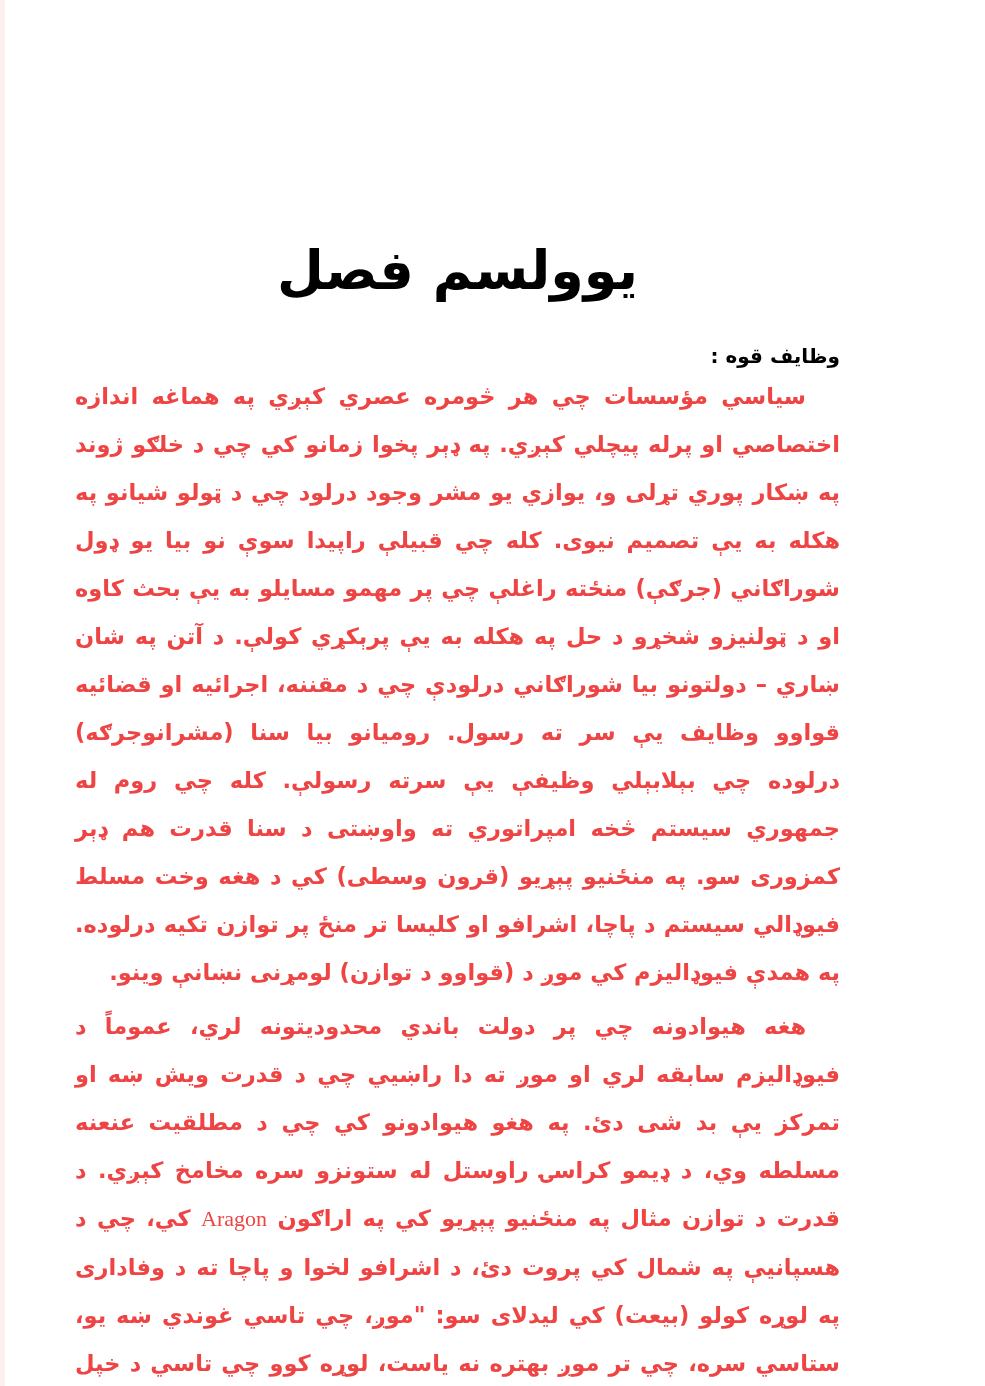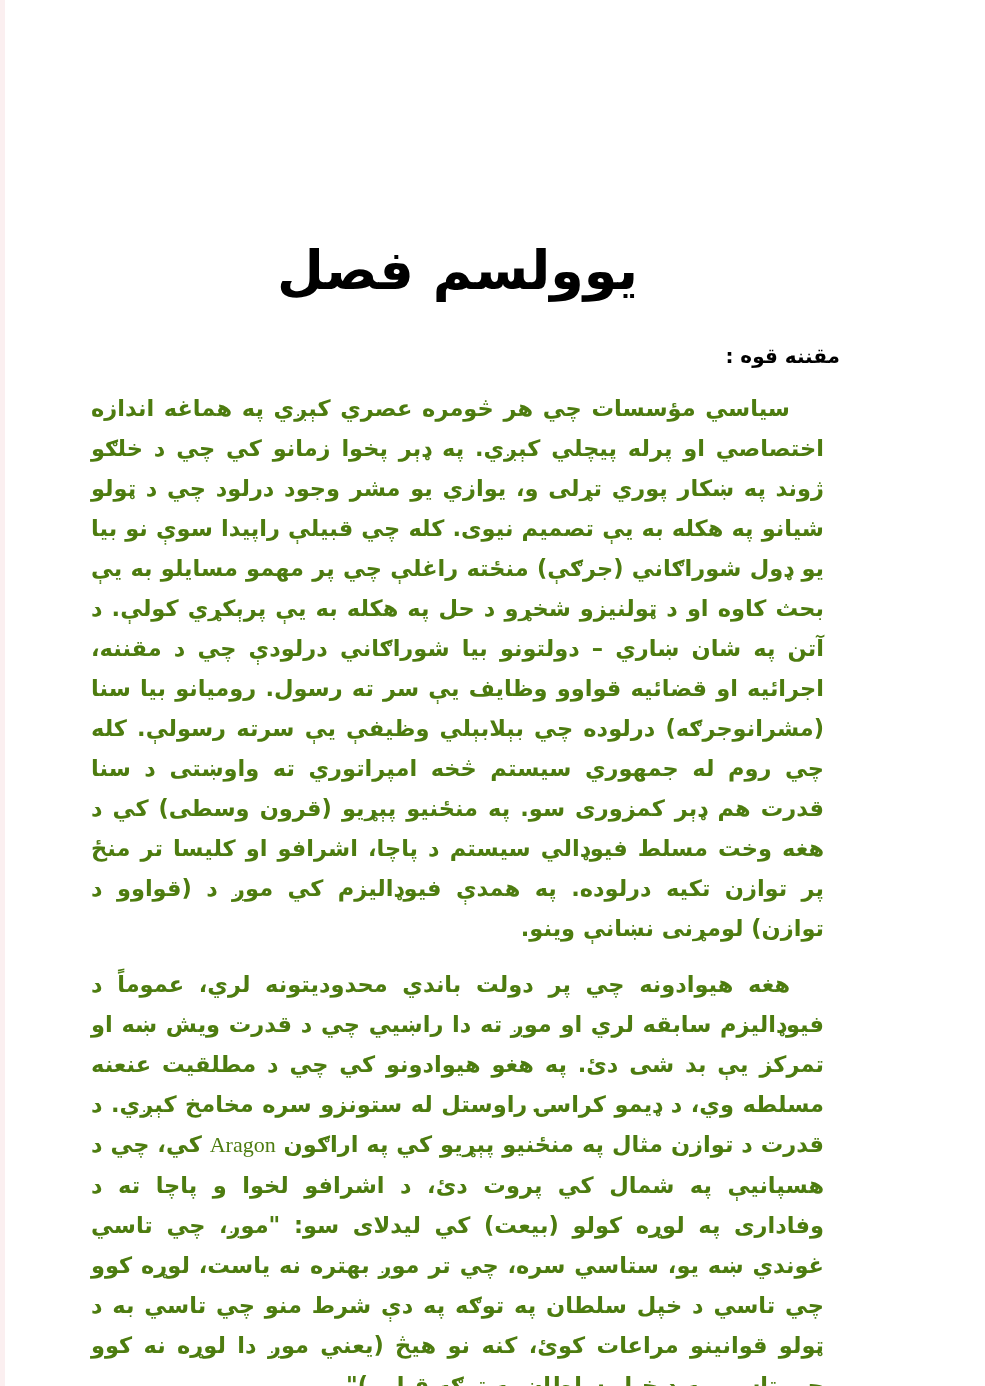--- a/index.html
+++ b/index.html
@@ -56,23 +56,23 @@
     padding-bottom: 4px;
     direction: rtl;
   }
   .body-par {
     direction: rtl;
     text-align: justify;
     text-align-last: right;
     font-family: "DejaVu Sans", sans-serif;
     font-weight: bold;
     font-size: 22.5px;
-    line-height: 40px;
-    color: #4d7c0f;
-    margin: 16px;
+    line-height: 48px;
+    color: #ef4444;
+    margin: 0;
     text-indent: 34px;
   }
   .body-par + .body-par {
     margin-top: 6px;
   }
   .latin {
     font-family: Liberation Serif, serif;
     font-weight: normal;
     font-size: 22px;
     direction: ltr;
@@ -81,19 +81,19 @@
 </style>
 </head>
 <body>
 
 <div class="page-edge-strip"></div>
 
 <div class="page">
 
   <h1 class="chapter-title">یوولسم فصل</h1>
 
-  <h2 class="section-heading">مقننه قوه :</h2>
+  <h2 class="section-heading">وظایف قوه :</h2>
 
   <p class="body-par">سیاسي مؤسسات چي هر څومره عصري کېږي په هماغه اندازه اختصاصي او پرله پیچلي کېږي. په ډېر پخوا زمانو کي چي د خلګو ژوند په ښکار پوري تړلی و، یوازي یو مشر وجود درلود چي د ټولو شیانو په هکله به یې تصمیم نیوی. کله چي قبیلې راپیدا سوې نو بیا یو ډول شوراګاني (جرګې) منځته راغلې چي پر مهمو مسایلو به یې بحث کاوه او د ټولنیزو شخړو د حل په هکله به یې پرېکړي کولې. د آتن په شان ښاري – دولتونو بیا شوراګاني درلودې چي د مقننه، اجرائیه او قضائیه قواوو وظایف یې سر ته رسول. رومیانو بیا سنا (مشرانوجرګه) درلوده چي بېلابېلي وظیفې یې سرته رسولې. کله چي روم له جمهوري سیستم څخه امپراتوري ته واوښتی د سنا قدرت هم ډېر کمزوری سو. په منځنیو پېړیو (قرون وسطی) کي د هغه وخت مسلط فیوډالي سیستم د پاچا، اشرافو او کلیسا تر منځ پر توازن تکیه درلوده. په همدې فیوډالیزم کي موږ د (قواوو د توازن) لومړنی نښانې وینو.</p>
 
   <p class="body-par">هغه هیوادونه چي پر دولت باندي محدودیتونه لري، عموماً د فیوډالیزم سابقه لري او موږ ته دا راښیي چي د قدرت ویش ښه او تمرکز یې بد شی دئ. په هغو هیوادونو کي چي د مطلقیت عنعنه مسلطه وي، د ډیمو کراسۍ راوستل له ستونزو سره مخامخ کېږي. د قدرت د توازن مثال په منځنیو پېړیو کي په اراګون <span class="latin">Aragon</span> کي، چي د هسپانیې په شمال کي پروت دئ، د اشرافو لخوا و پاچا ته د وفاداری په لوړه کولو (بیعت) کي لیدلای سو: "موږ، چي تاسي غوندي ښه یو، ستاسي سره، چي تر موږ بهتره نه یاست، لوړه کوو چي تاسي د خپل سلطان په توګه په دې شرط منو چي تاسي به د ټولو قوانینو مراعات کوئ، کنه نو هیڅ (یعني موږ دا لوړه نه کوو چي تاسي به د خپل سلطان په توګه قبلوو)" .</p>
 
 </div>
 
 </body></html>

